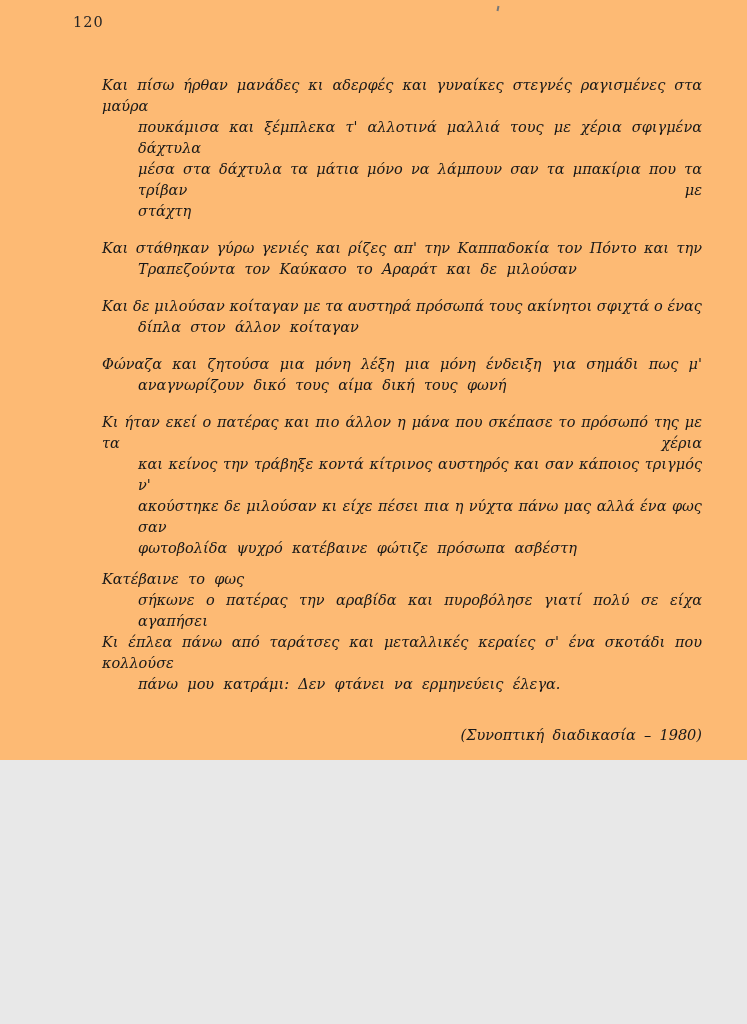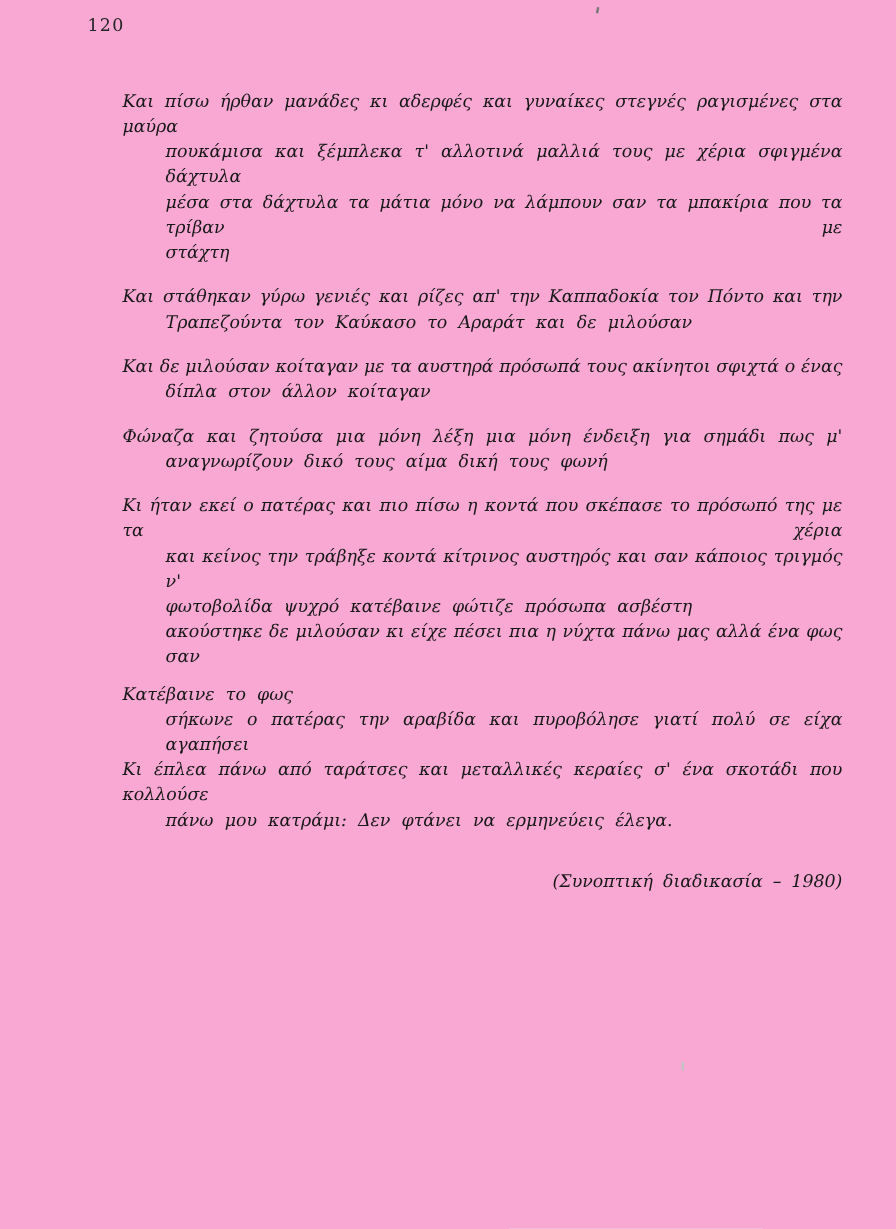--- a/index.html
+++ b/index.html
@@ -3,23 +3,23 @@
 <meta charset="utf-8">
 <style>
   html, body {
     margin: 0;
     padding: 0;
     background: #e8e8e8;
   }
   .page {
     position: relative;
     width: 747px;
-    height: 1024px;
+    height: 760px;
     margin: 0 auto;
-    background: #f9a8d4;
+    background: #fdba74;
     overflow: hidden;
     color: #1c1c1c;
     font-family: "DejaVu Serif", "Liberation Serif", serif;
   }
   .page-number {
     position: absolute;
     left: 73px;
     top: 14px;
     font-size: 14.5px;
     font-style: normal;
@@ -112,24 +112,24 @@
       <div class="line j">Και δε μιλούσαν κοίταγαν με τα αυστηρά πρόσωπά τους ακίνητοι σφιχτά ο ένας</div>
       <div class="line cont wide">δίπλα στον άλλον κοίταγαν</div>
     </div>
 
     <div class="stanza">
       <div class="line j">Φώναζα και ζητούσα μια μόνη λέξη μια μόνη ένδειξη για σημάδι πως μ'</div>
       <div class="line cont wide">αναγνωρίζουν δικό τους αίμα δική τους φωνή</div>
     </div>
 
     <div class="stanza tight">
-      <div class="line j">Κι ήταν εκεί ο πατέρας και πιο πίσω η κοντά που σκέπασε το πρόσωπό της με τα χέρια</div>
+      <div class="line j">Κι ήταν εκεί ο πατέρας και πιο άλλον η μάνα που σκέπασε το πρόσωπό της με τα χέρια</div>
       <div class="line j cont">και κείνος την τράβηξε κοντά κίτρινος αυστηρός και σαν κάποιος τριγμός ν'</div>
+      <div class="line j cont">ακούστηκε δε μιλούσαν κι είχε πέσει πια η νύχτα πάνω μας αλλά ένα φως σαν</div>
       <div class="line cont wide">φωτοβολίδα ψυχρό κατέβαινε φώτιζε πρόσωπα ασβέστη</div>
-      <div class="line j cont">ακούστηκε δε μιλούσαν κι είχε πέσει πια η νύχτα πάνω μας αλλά ένα φως σαν</div>
     </div>
 
     <div class="stanza flush">
       <div class="line wide">Κατέβαινε το φως</div>
     </div>
 
     <div class="stanza flush">
       <div class="line j cont">σήκωνε ο πατέρας την αραβίδα και πυροβόλησε γιατί πολύ σε είχα αγαπήσει</div>
     </div>
 

